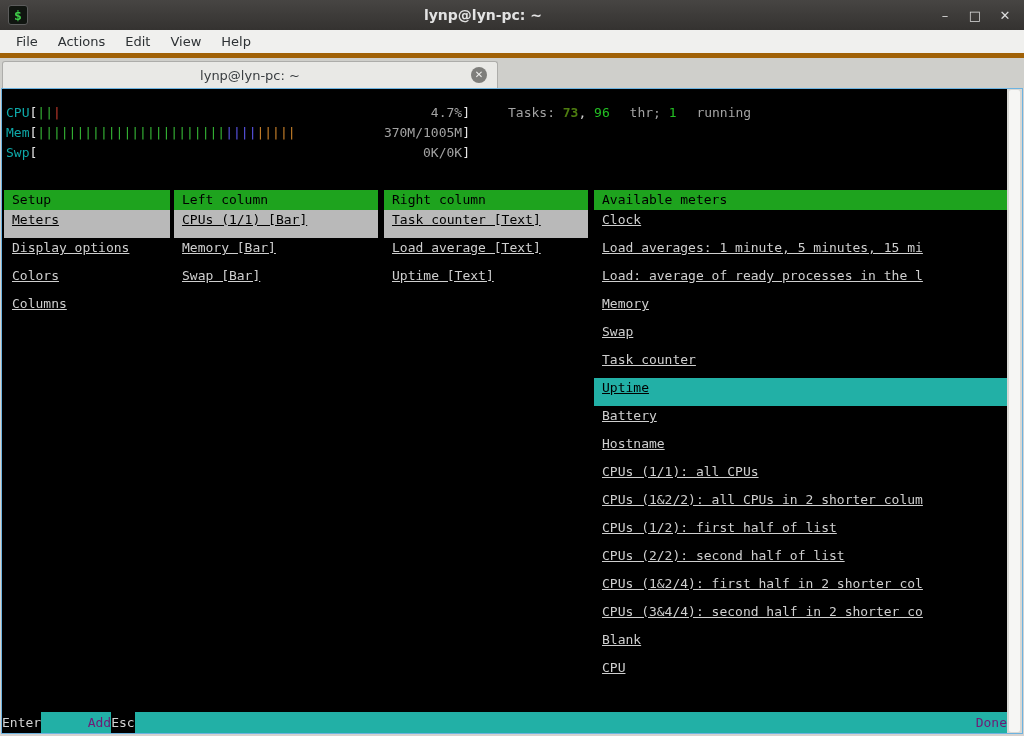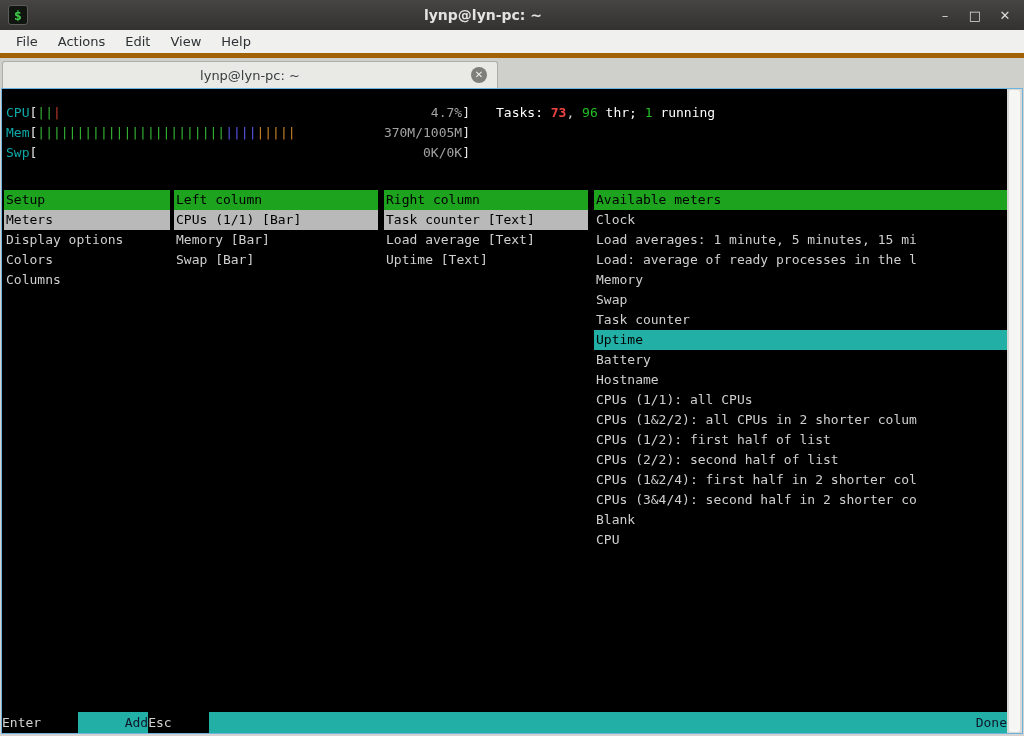--- a/index.html
+++ b/index.html
@@ -42,43 +42,43 @@
   .bracket { color:#e6e6e6; }
   .m-inner { flex:1; display:flex; justify-content:space-between; overflow:hidden; white-space:pre; }
   .bar-green  { color:#35b535; }
   .bar-red    { color:#c0392b; }
   .bar-blue   { color:#5a55e8; }
   .bar-orange { color:#c8802a; }
   .m-value { color:#a3a3a3; }
 
   
   .info { position:absolute; top:14px; left:494px; }
-  .c   { color:#ffffff; }
+  .c   { color:#a3a3a3;margin-left:12px; }
   .cb  { color:#00d4d4; font-weight:bold; }
-  .wb  { color:#ef4444; font-weight:bold; }
+  .wb  { color:#4d7c0f; font-weight:bold; }
   .w   { color:#d2d2d2; }
   .g   { color:#23c023; }
   .dim { color:#8a8a8a; }
 
   
   .panel { position:absolute; top:101px; }
-  .p-hdr { height:20px; background:#1ea31e; color:#000; padding-left:2px; white-space:pre; overflow:hidden; }
-  .p-item { height:20px; color:#cfcfcf; padding-left:2px; white-space:pre; overflow:hidden; cursor:default; }
+  .p-hdr { height:20px; background:#1ea31e; color:#000; padding-left:8px; white-space:pre; overflow:hidden; }
+  .p-item { height:28px; color:#cfcfcf; padding-left:8px; white-space:pre; overflow:hidden; cursor:default;text-decoration:underline; }
   .p-item.sel   { background:#b9b9b9; color:#000; }
   .p-item.focus { background:#22b0a6; color:#000; }
   #panel-setup { left:2px;  width:166px; }
   #panel-left  { left:172px; width:204px; }
   #panel-right { left:382px; width:204px; }
   #panel-avail { left:592px; right:0; }
 
   
   .fnbar { position:absolute; left:0; right:0; bottom:2px; height:17px; display:flex; white-space:pre; align-items:center;text-align:right; }
   .fnbar > span { height:21px; line-height:21px; display:inline-block; }
   .fn-key { color:#d2d2d2; background:#000; }
-  .fn-label { background:#22b0a6; color:#0f172a;margin-left:37px; }
+  .fn-label { background:#22b0a6; color:#701a75; }
   #fn-add { width:70px; }
   #fn-done { flex:1; }
 </style>
 </head>
 <body>
 
 <div class="window">
 
   <div class="titlebar">
     <div class="app-icon">

